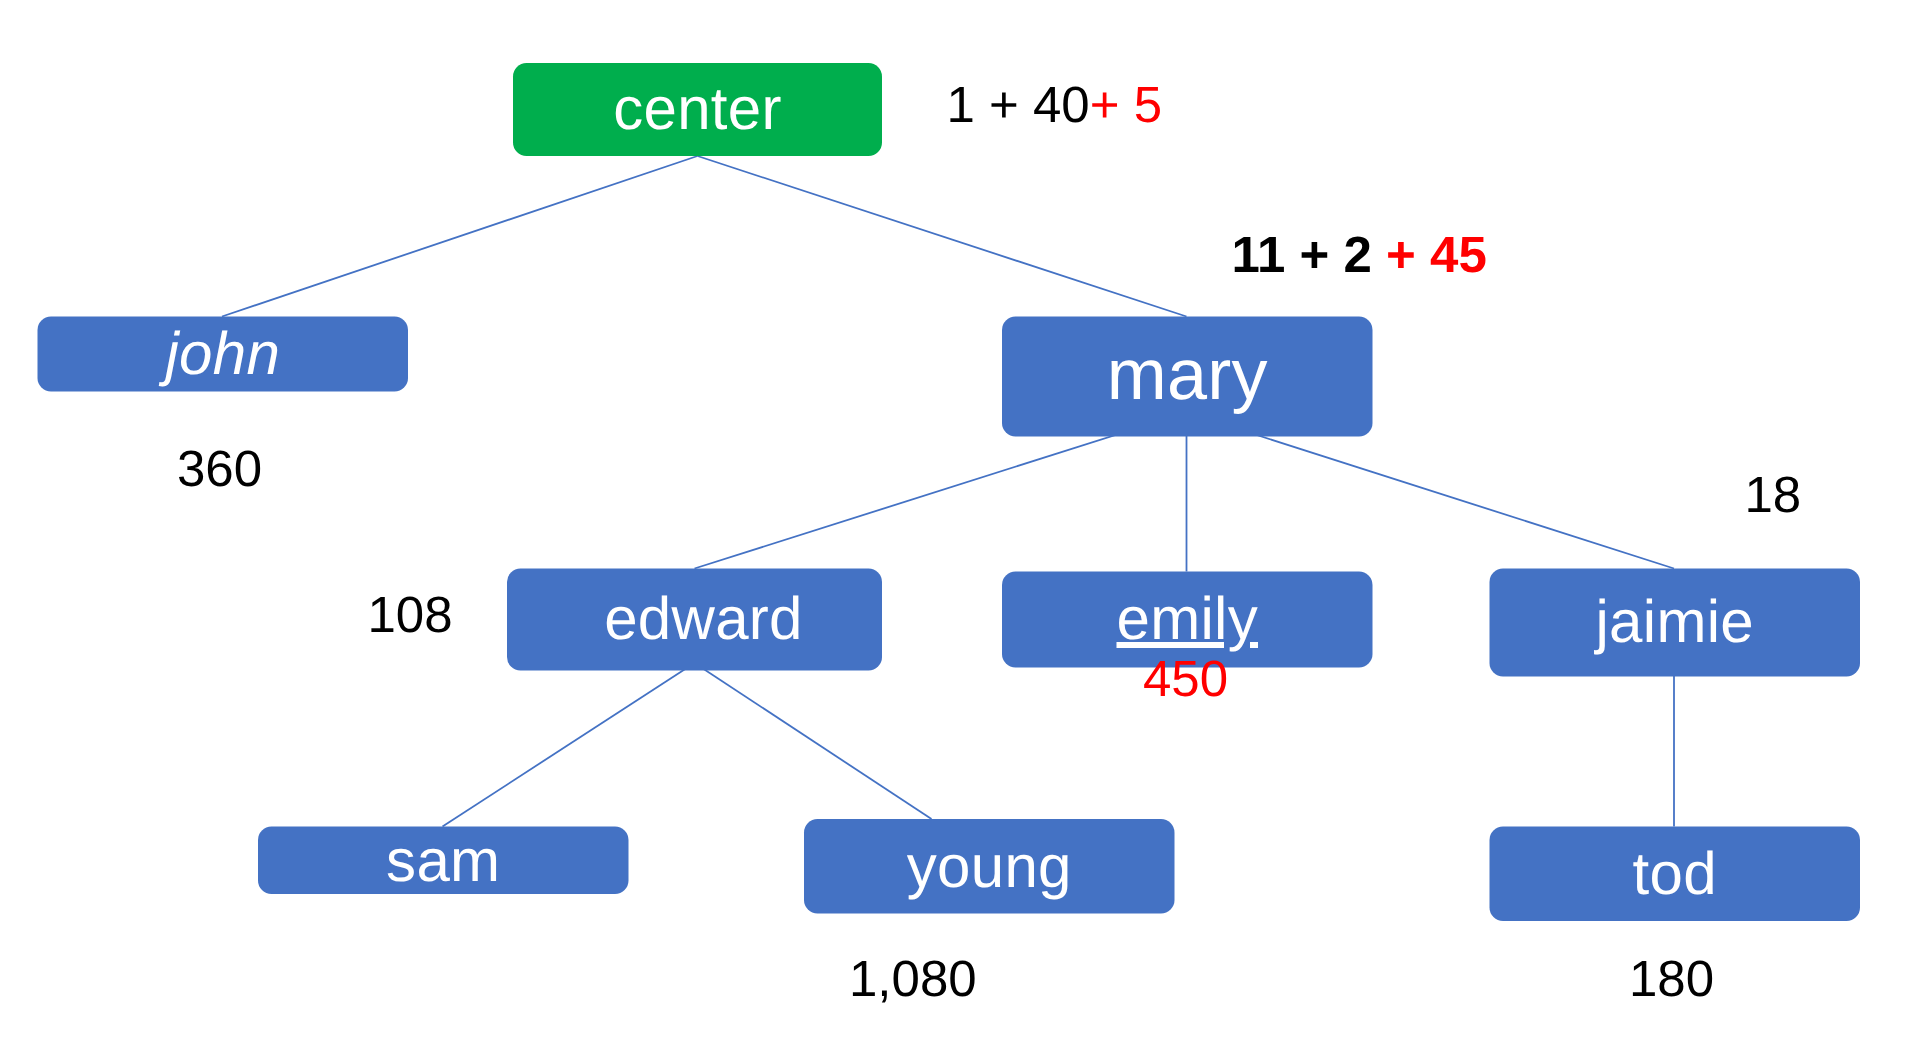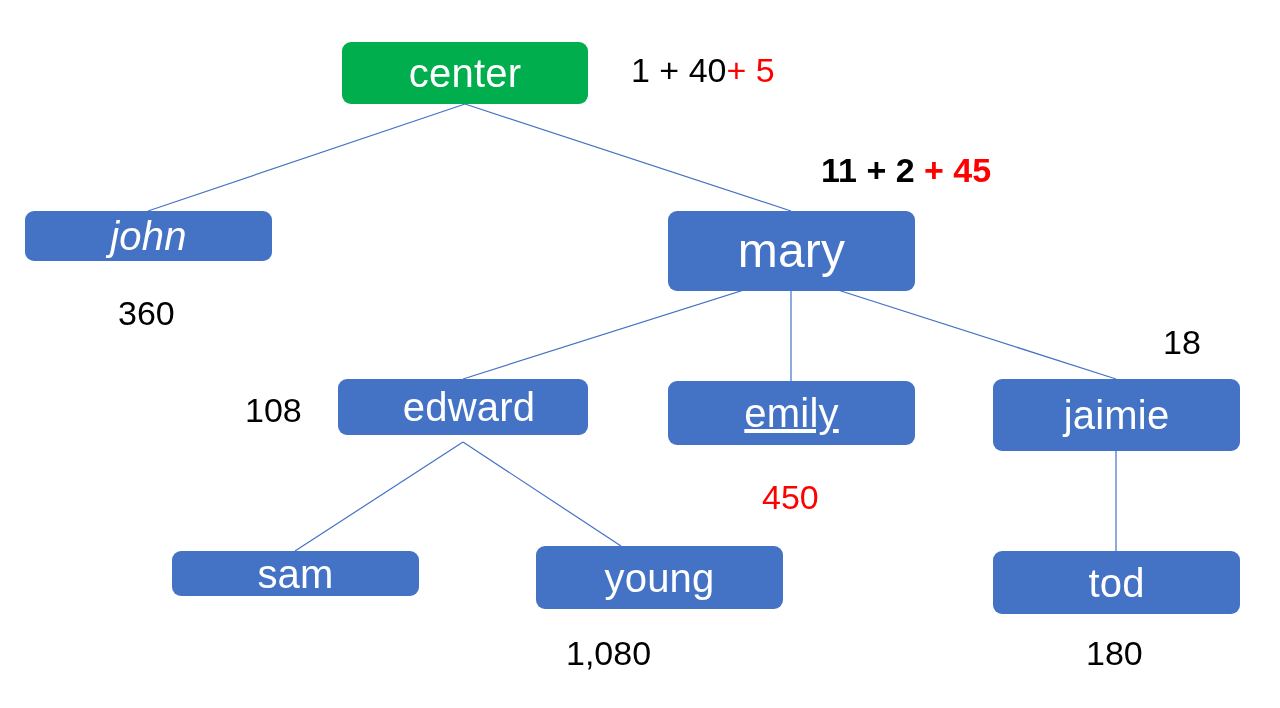--- a/index.html
+++ b/index.html
@@ -69,21 +69,21 @@
   <div id="node-layer">
       <div class="node node-green" style="left: 342px; top: 42px; width: 246px; height: 62px; font-size: 40px;">
         <span>center</span>
       </div>
       <div class="node node-blue" style="left: 25px; top: 211px; width: 247px; height: 50px; font-size: 40px; font-style: italic;">
         <span>john</span>
       </div>
       <div class="node node-blue" style="left: 668px; top: 211px; width: 247px; height: 80px; font-size: 48px;">
         <span>mary</span>
       </div>
-      <div class="node node-blue" style="left: 338px; top: 379px; width: 250px; height: 56px; font-size: 40px; padding-left: 12px;">
+      <div class="node node-blue" style="left: 338px; top: 379px; width: 250px; height: 68px; font-size: 40px; padding-left: 12px;">
         <span>edward</span>
       </div>
       <div class="node node-blue" style="left: 668px; top: 381px; width: 247px; height: 64px; font-size: 40px; text-decoration: underline;">
         <span>emily</span>
       </div>
       <div class="node node-blue" style="left: 993px; top: 379px; width: 247px; height: 72px; font-size: 40px;">
         <span>jaimie</span>
       </div>
       <div class="node node-blue" style="left: 172px; top: 551px; width: 247px; height: 45px; font-size: 40px;">
         <span>sam</span>
@@ -93,18 +93,18 @@
       </div>
       <div class="node node-blue" style="left: 993px; top: 551px; width: 247px; height: 63px; font-size: 40px;">
         <span>tod</span>
       </div>
     </div>
   <div id="label-layer">
       <div class="label" style="left: 631px; top: 53px; font-size: 34px;"><span class="blk">1 + 40</span><span class="red">+ 5</span></div>
       <div class="label" style="left: 821px; top: 153px; font-size: 34px; font-weight: bold;"><span class="blk">11  + 2 </span><span class="red"> + 45</span></div>
       <div class="label" style="left: 118px; top: 296px; font-size: 34px;"><span class="blk">360</span></div>
       <div class="label" style="left: 245px; top: 393px; font-size: 34px;"><span class="blk">108</span></div>
-      <div class="label" style="left: 762px; top: 480px; font-size: 34px;"><span class="red">450</span></div>
-      <div class="label" style="left: 1163px; top: 325px; font-size: 34px;"><span class="blk">18</span></div>
+      <div class="label" style="left: 762px; top: 436px; font-size: 34px;"><span class="red">450</span></div>
+      <div class="label" style="left: 1163px; top: 313px; font-size: 34px;"><span class="blk">18</span></div>
       <div class="label" style="left: 566px; top: 636px; font-size: 34px;"><span class="blk">1,080</span></div>
       <div class="label" style="left: 1086px; top: 636px; font-size: 34px;"><span class="blk">180</span></div>
     </div>
 </div>
 
 </body></html>

